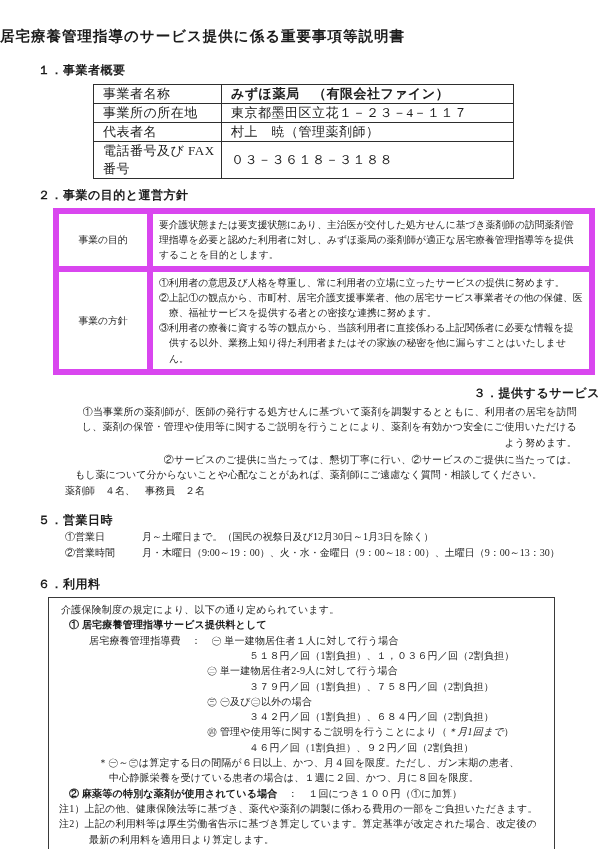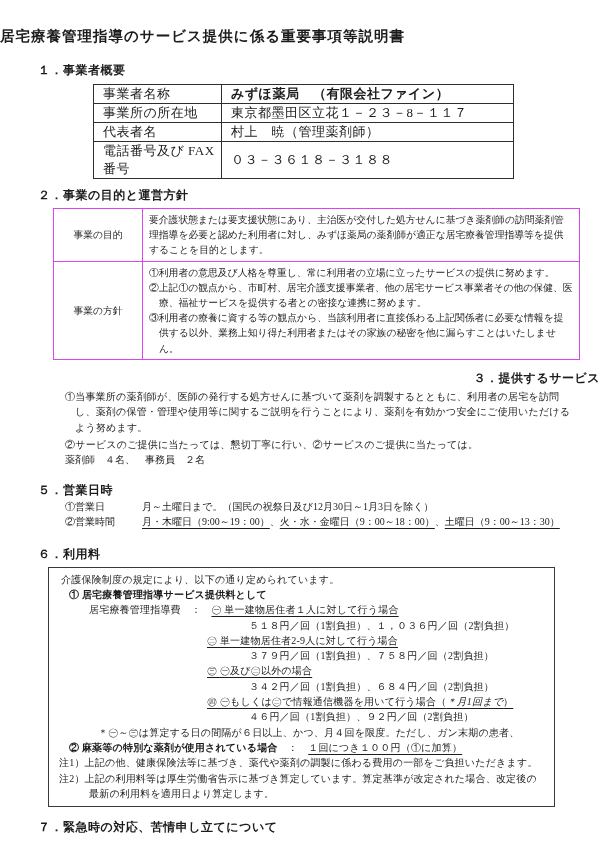--- a/index.html
+++ b/index.html
@@ -43,41 +43,42 @@
   .tbl1 .c1{width:118px;}
   .tbl1 .c2{width:282px;}
   .v-bold{font-weight:bold;}
   
   .tbl2{
     border-collapse:collapse;
     margin:4px 0 0 53px;
     table-layout:fixed;
   }
   .tbl2 td{
-    border:1px solid #d946ef;
+    border:6px solid #d946ef;
     font-size:9.8px;
     vertical-align:middle;
     padding:3px 6px;
     line-height:15.2px;
   }
   .tbl2 .lab{width:76px;text-align:center;}
   .tbl2 .body{width:424px;}
   .hang{padding-left:10px;text-indent:-10px;margin:0;}
   
   .para{
     margin:2px 0 0 65px;
     width:502px;
     line-height:15.4px;
     padding-left:10px;text-indent:-10px;
     letter-spacing:0.2px;
+    text-align:right;
   }
   .cont-line{margin-left:75px;line-height:15.4px;width:492px;}
   .simple-line{margin-left:65px;line-height:15.4px;}
   .label-col{display:inline-block;width:77px;}
-  .ul{text-decoration:underline;text-underline-offset:2.5px;}
+  .ul{text-underline-offset:2.5px;}
   .em-it{font-style:italic;}
   
   .fee-box{
     margin:4px 12px 0 48px;
     width:505px;
     border:1.5px solid #3a3a3a;
     padding:4px 0 5px 0;
     line-height:15.3px;
   }
   .fee-box div{letter-spacing:0.2px;}
@@ -108,21 +109,21 @@
   <div class="sec">
     <div class="sec-heading mt16">１．事業者概要</div>
     <table class="tbl1">
       <tbody>
           <tr>
         <td class="c1">事業者名称</td>
         <td class="c2 v-bold">みずほ薬局　（有限会社ファイン）</td>
       </tr>
       <tr>
         <td class="c1">事業所の所在地</td>
-        <td class="c2">東京都墨田区立花１－２３－8－１１７</td>
+        <td class="c2">東京都墨田区立花１－２３－4－１１７</td>
       </tr>
       <tr>
         <td class="c1">代表者名</td>
         <td class="c2">村上　暁（管理薬剤師）</td>
       </tr>
       <tr>
         <td class="c1">電話番号及び FAX 番号</td>
         <td class="c2">０３－３６１８－３１８８</td>
       </tr>
     </tbody>
@@ -146,20 +147,21 @@
         </td>
       </tr>
     </tbody>
       </table>
   </div>
 
   <div class="sec">
     <div class="sec-heading mt10">３．提供するサービス</div>
     <div class="para">①当事業所の薬剤師が、医師の発行する処方せんに基づいて薬剤を調製するとともに、利用者の居宅を訪問し、薬剤の保管・管理や使用等に関するご説明を行うことにより、薬剤を有効かつ安全にご使用いただけるよう努めます。</div>
     <div class="para">②サービスのご提供に当たっては、懇切丁寧に行い、②サービスのご提供に当たっては。</div>
+    <div class="cont-line">もし薬について分からないことや心配なことがあれば、薬剤師にご遠慮なく質問・相談してください。</div>
   </div>
 
   <div class="sec">
     <div class="simple-line">薬剤師　４名、　事務員　２名</div>
   </div>
 
   <div class="sec">
     <div class="sec-heading mt14">５．営業日時</div>
     <div class="simple-line">
       <span class="label-col">①営業日</span><span>月～土曜日まで。（国民の祝祭日及び12月30日～1月3日を除く）</span>
@@ -180,24 +182,25 @@
       <div class="fb-price">５１８円／回（1割負担）、１，０３６円／回（2割負担）</div>
       <div class="fb-case">
         <span class="ul">㊁ 単一建物居住者2-9人に対して行う場合</span>
       </div>
       <div class="fb-price">３７９円／回（1割負担）、７５８円／回（2割負担）</div>
       <div class="fb-case">
         <span class="ul">㊂ ㊀及び㊁以外の場合</span>
       </div>
       <div class="fb-price">３４２円／回（1割負担）、６８４円／回（2割負担）</div>
       <div class="fb-case">
-        <span class="ul">㊃ ㊀もしくは㊁で情報通信機器を用いて行う場合（</span><span class="ul em-it">＊月1回まで</span><span class="ul">）</span>
+        <span class="ul">㊃ 管理や使用等に関するご説明を行うことにより（</span><span class="ul em-it">＊月1回まで</span><span class="ul">）</span>
       </div>
       <div class="fb-price">４６円／回（1割負担）、９２円／回（2割負担）</div>
       <div class="fb-note1">＊㊀～㊂は算定する日の間隔が６日以上、かつ、月４回を限度。ただし、ガン末期の患者、</div>
+      <div class="fb-note2">中心静脈栄養を受けている患者の場合は、１週に２回、かつ、月に８回を限度。</div>
       <div class="fb-item2">
         <span class="t">② 麻薬等の特別な薬剤が使用されている場合</span><span>　：　</span><span class="ul">１回につき１００円（①に加算）</span>
       </div>
       <div class="fb-remark">注1）上記の他、健康保険法等に基づき、薬代や薬剤の調製に係わる費用の一部をご負担いただきます。</div>
       <div class="fb-remark">注2）上記の利用料等は厚生労働省告示に基づき算定しています。算定基準が改定された場合、改定後の</div>
       <div class="fb-remark2c">最新の利用料を適用日より算定します。</div>
     </div>
   </div>
 
   <div class="sec">

